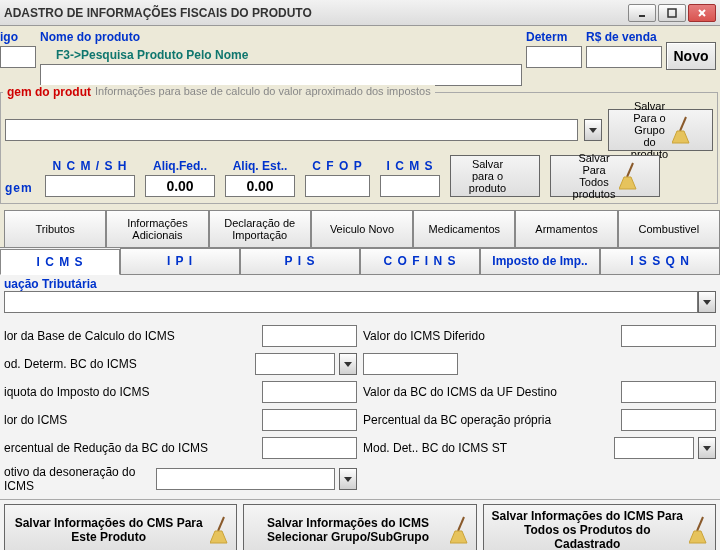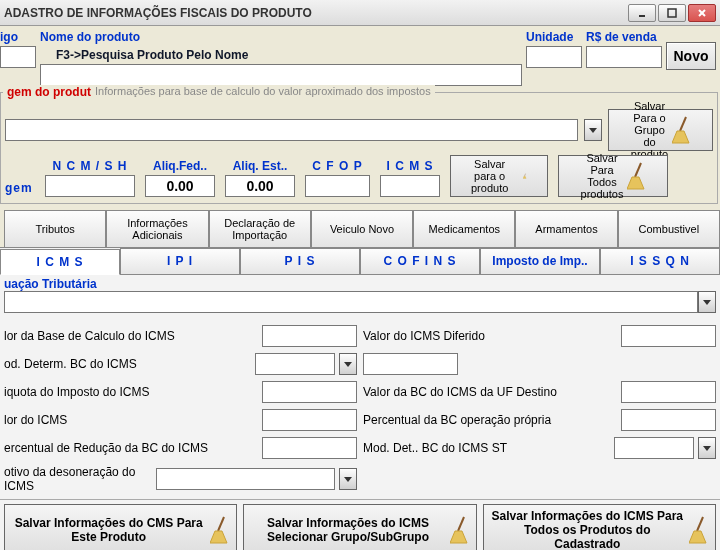--- a/index.html
+++ b/index.html
@@ -5,21 +5,21 @@
   * { box-sizing: border-box; margin: 0; padding: 0; font-family: Arial, sans-serif; }
   body { width: 720px; height: 550px; background: #ece9d8; overflow: hidden; font-size: 11px; }
   .titlebar { background: linear-gradient(#f2f2f2, #dcdcdc); height: 26px; display: flex; align-items: center; border-bottom: 1px solid #999; padding: 0 4px; }
   .titlebar-text { flex: 1; font-weight: bold; color: #333; font-size: 12px; }
   .winbtn { width: 28px; height: 18px; border: 1px solid #888; background: linear-gradient(#fefefe, #d6d6d6); margin-left: 2px; display: flex; align-items: center; justify-content: center; border-radius: 2px; cursor: pointer; }
   .winbtn svg { width: 10px; height: 10px; }
   .winbtn.close { background: linear-gradient(#e67e7e,#d9534f); border-color: #a03030; }
   .topfields { display: flex; align-items: flex-start; padding: 2px 4px 0 0; gap: 4px; }
   .field-col { display: flex; flex-direction: column; }
   .lbl-blue { color: #0033cc; font-weight: bold; font-size: 12px; padding: 2px 0; }
-  .lbl-red { color: #0f172a; font-weight: bold; font-size: 12px; padding: 2px 0 2px 16px; }
+  .lbl-red { color: #0f766e; font-weight: bold; font-size: 12px; padding: 2px 0 2px 16px; }
   input.txt { background: #fff; border: 1px solid #777; height: 22px; padding: 0 2px; font-size: 12px; }
   .novo-btn { border: 1px solid #666; background: linear-gradient(#f6f6f6,#dedede); height: 28px; width: 50px; font-size: 14px; font-weight: bold; box-shadow: 1px 1px 0 #fff inset; cursor: pointer; }
 
   .groupbox { border: 1px solid #aaa; margin: 6px 2px 0 0; position: relative; padding: 16px 4px 6px 4px; }
   .groupbox-legend { position: absolute; top: -8px; left: 90px; background: #ece9d8; color: #888; font-size: 11px; padding: 0 4px; }
   .orig-label { color: #d00000; font-weight: bold; font-size: 12px; position: absolute; top: -8px; left: 2px; background: #ece9d8; padding: 0 4px; }
 
   .row1 { display: flex; align-items: center; gap: 6px; margin-bottom: 4px; }
   .origem-input { flex: 1; height: 22px; border: 1px solid #777; background: #fff; }
   .dropdown-btn { width: 18px; height: 22px; border: 1px solid #666; background: linear-gradient(#fefefe,#d0d0d0); display: flex; align-items:center; justify-content:center; cursor:pointer; }
@@ -85,21 +85,21 @@
     <input class="txt" style="">
   </div>
   <div class="field-col" style="flex:1;">
     <div style="display:flex;flex-direction:column;">
       <div class="lbl-blue">Nome do produto</div>
       <div class="lbl-red">F3-&gt;Pesquisa Produto Pelo Nome</div>
     </div>
     <input class="txt" style="">
   </div>
   <div class="field-col" style="width:56px;">
-    <div class="lbl-blue">Unidade</div>
+    <div class="lbl-blue">Determ</div>
     <input class="txt" style="">
   </div>
   <div class="field-col" style="width:76px;">
     <div class="lbl-blue">R$ de venda</div>
     <input class="txt" style="">
   </div>
   <div class="field-col" style="padding-top:14px;">
     <button class="novo-btn">Novo</button>
   </div>
 </div>
@@ -141,21 +141,21 @@
         <input class="ncolinput" style="width: 70px;" value="0.00">
       </div>
     <div class="hcol" style="width:65px;">
         <div class="hlbl">C F O P</div>
         <input class="ncolinput" style="width: 65px;">
       </div>
     <div class="hcol" style="width:60px;">
         <div class="hlbl">I C M S</div>
         <input class="ncolinput" style="width: 60px;">
       </div>
-    <div class="side-btn" style="width:98px;gap:15px;">
+    <div class="side-btn" style="width:90px;gap:15px;">
       <span>Salvar  para o produto</span>
       <svg class="broom" viewBox="0 0 20 30">
           <line x1="14" y1="2" x2="8" y2="16" stroke="#8a5a2b" stroke-width="2"></line>
           <path d="M5 16 L12 16 L17 28 L0 28 Z" fill="#e6c35c" stroke="#caa33a"></path>
         </svg>
     </div>
     <div class="side-btn" style="width:110px;">
       <span>Salvar Para Todos produtos</span>
       <svg class="broom" viewBox="0 0 20 30">
           <line x1="14" y1="2" x2="8" y2="16" stroke="#8a5a2b" stroke-width="2"></line>

